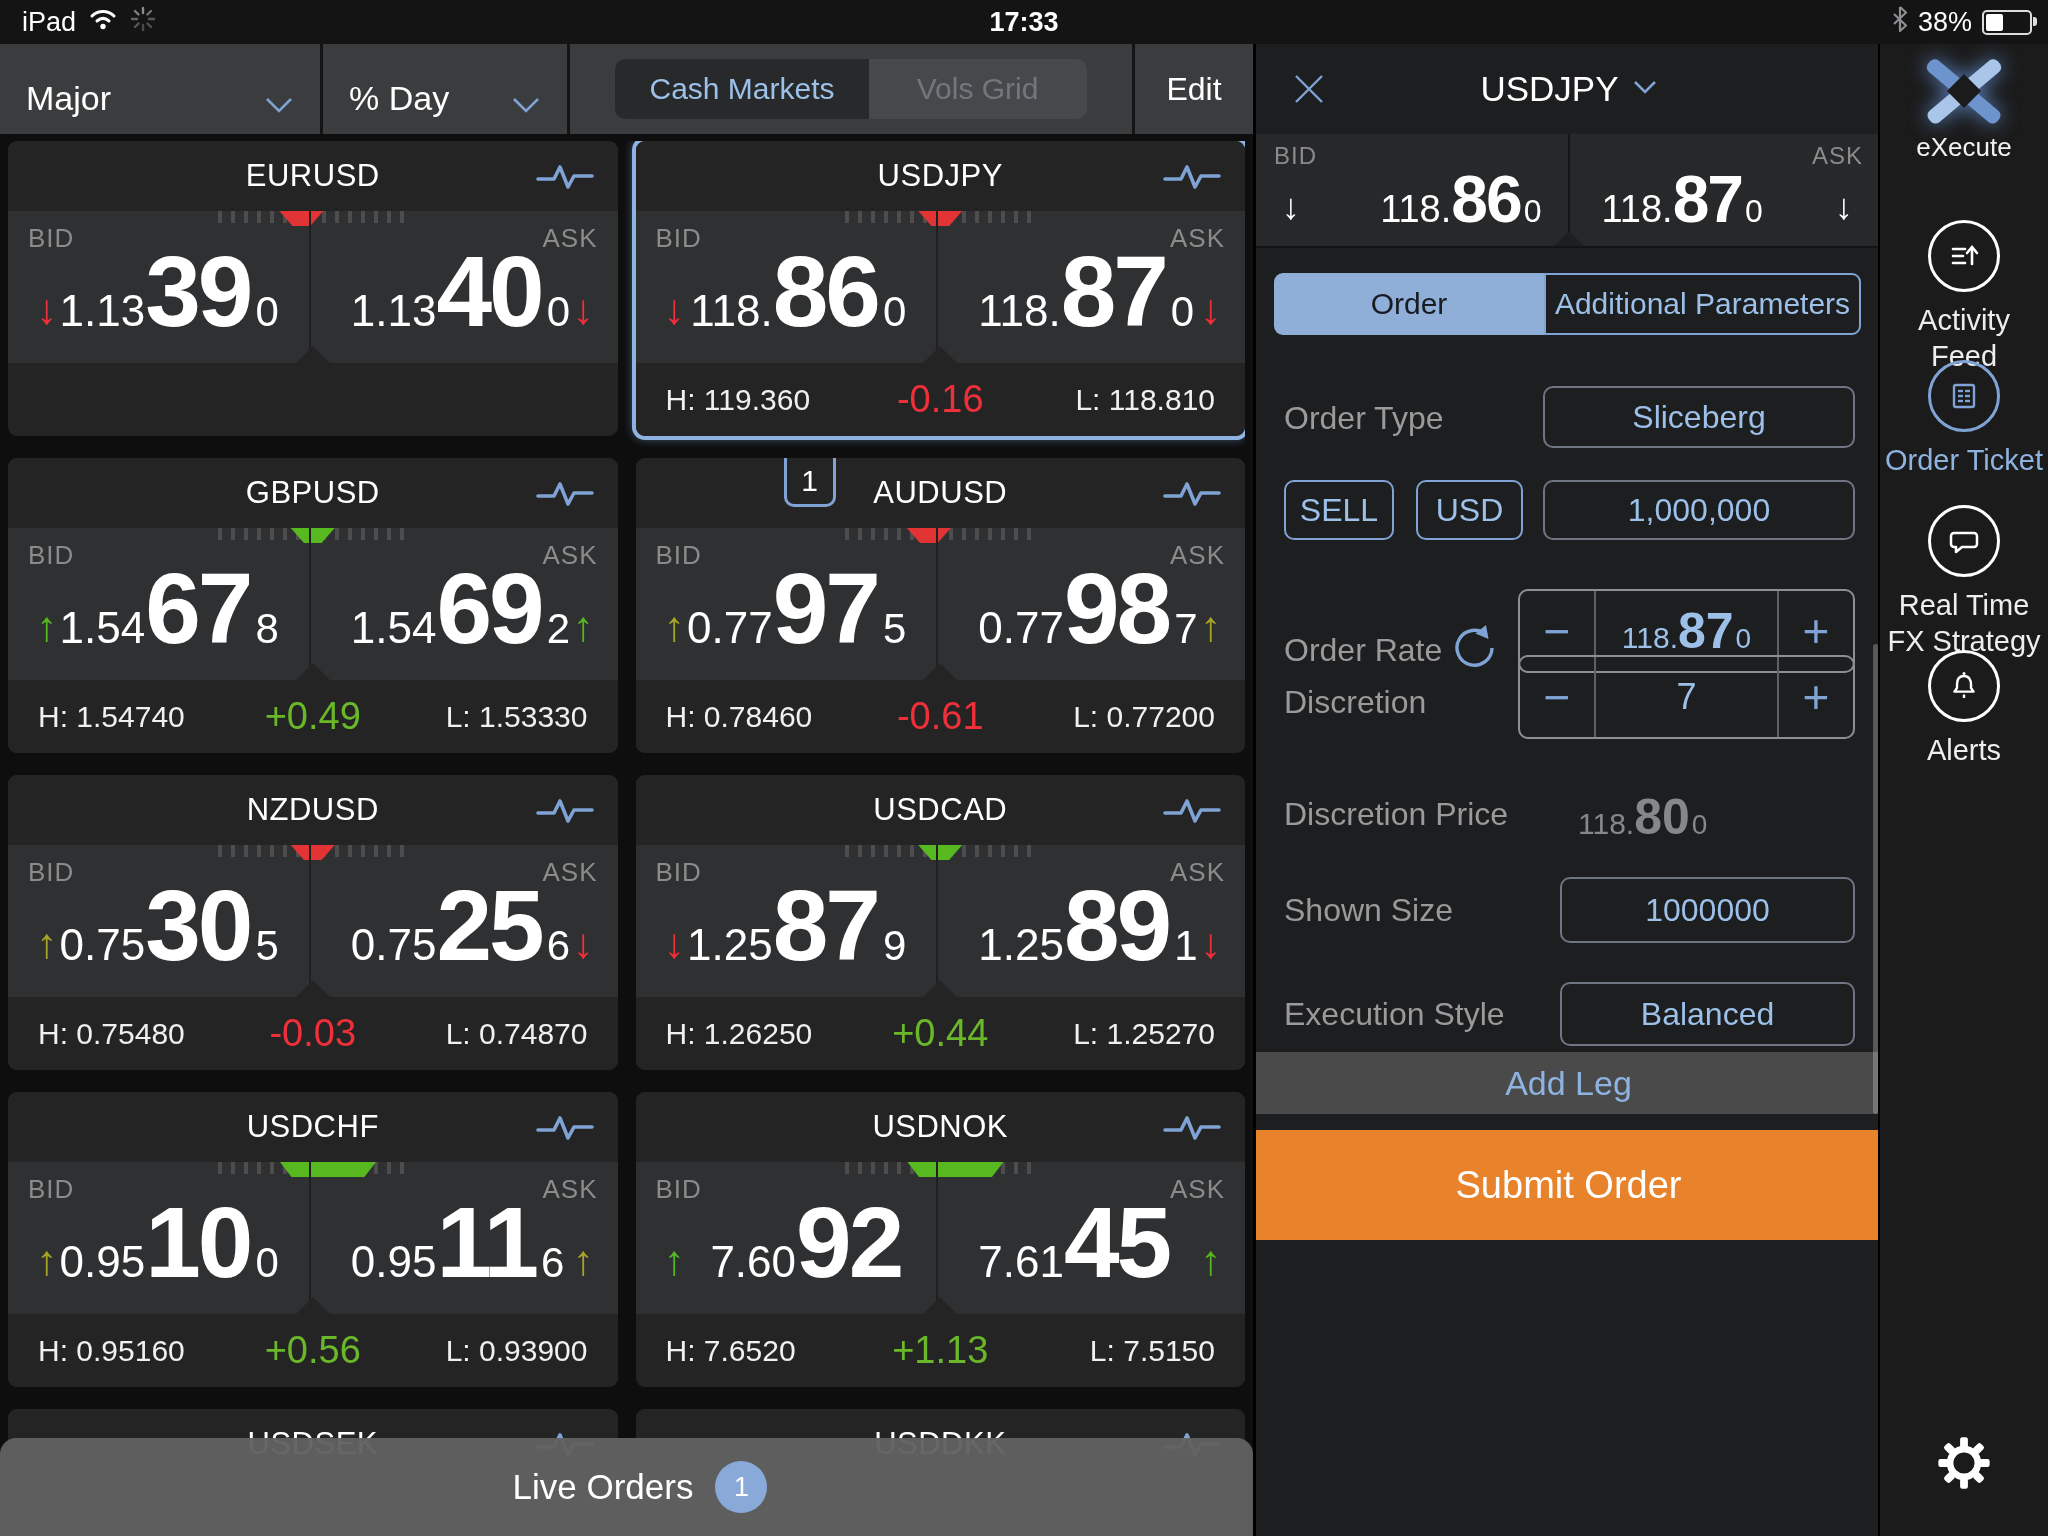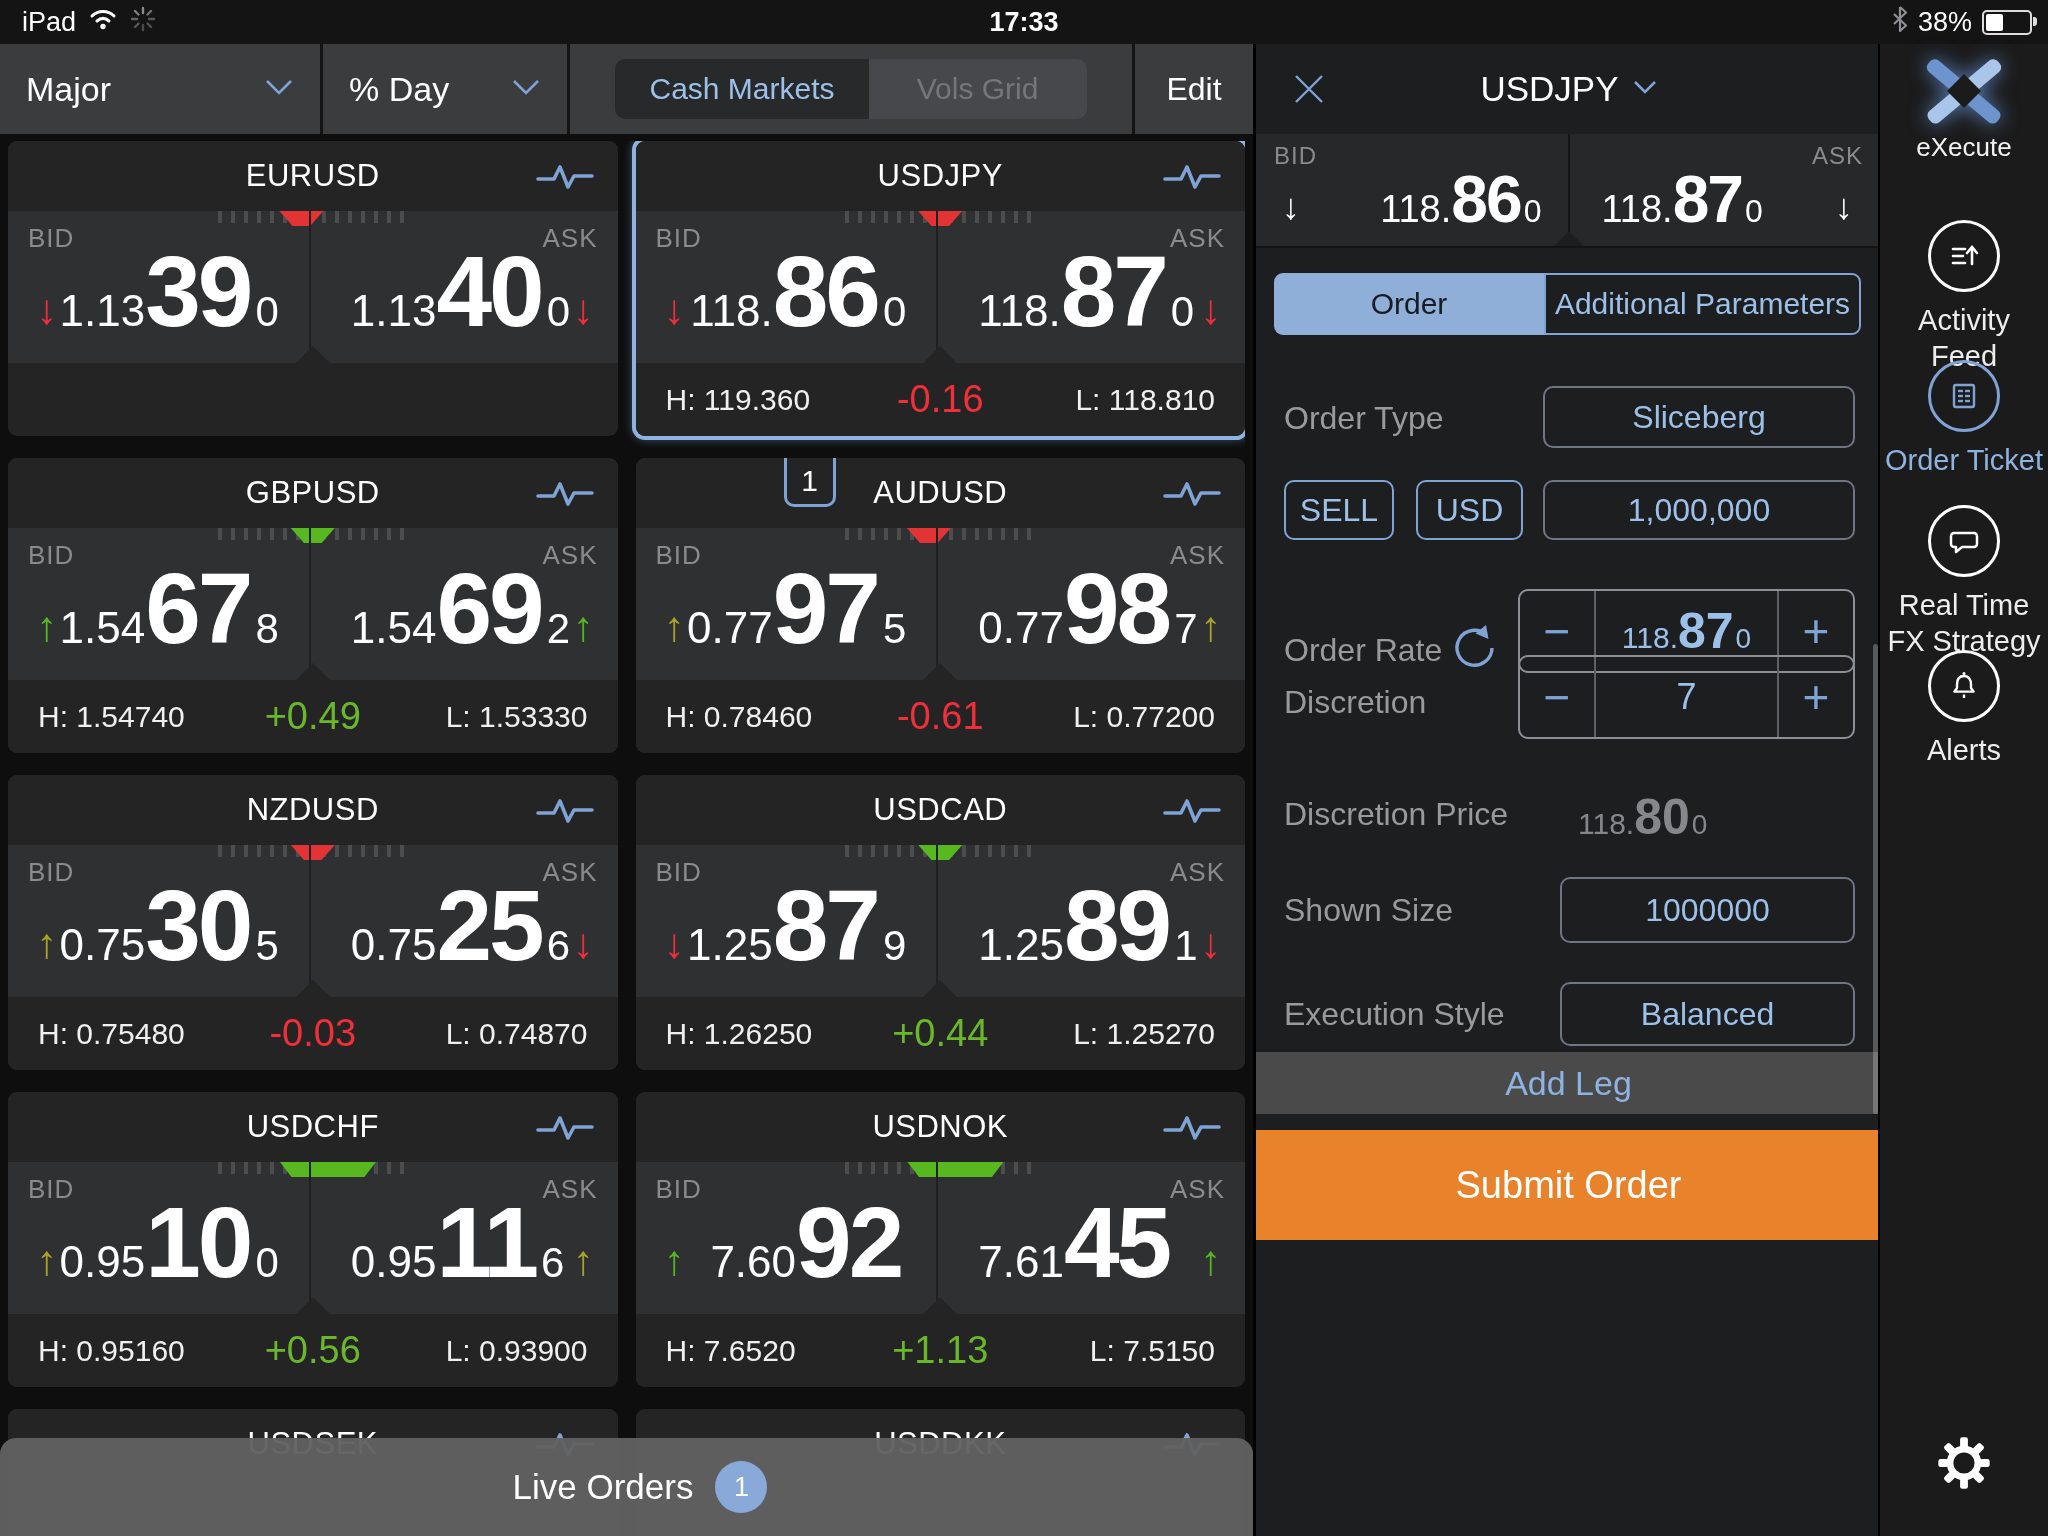--- a/index.html
+++ b/index.html
@@ -12,21 +12,21 @@
   .sb-left{position:absolute;left:22px;display:flex;align-items:center;gap:12px;}
   .sb-time{position:absolute;left:50%;transform:translateX(-50%);font-weight:700;}
   .sb-right{position:absolute;right:16px;display:flex;align-items:center;gap:10px;}
   .bat{position:relative;width:46px;height:21px;border:2px solid #ddd;border-radius:5px;}
   .bat::after{content:"";position:absolute;right:-7px;top:5px;width:4px;height:9px;background:#ddd;border-radius:0 3px 3px 0;}
   .bat i{position:absolute;left:2px;top:2px;bottom:2px;width:38%;background:#fff;border-radius:2px;}
 
   
   .left{position:absolute;top:44px;left:0;width:1253px;bottom:0;background:#0e0e0e;}
   .toolbar{position:absolute;top:0;left:0;right:0;height:90px;background:#3a3c3e;display:flex;align-items:stretch;}
-  .tb-box{display:flex;align-items:center;justify-content:space-between;padding:6px 26px;border-right:3px solid #141414;}
+  .tb-box{display:flex;align-items:flex-end;justify-content:space-between;padding:16px 26px;border-right:3px solid #141414;}
   .tb-box.major{width:268px;}
   .tb-box.metric{width:192px;}
   .tb-label{font-size:34px;color:#fff;}
   .tb-spacer{flex:1;}
   .seg{align-self:center;display:flex;height:60px;border-radius:10px;overflow:hidden;}
   .seg-item{display:flex;align-items:center;justify-content:center;font-size:30px;padding:0 34px;min-width:150px;}
   .seg-item.active{background:#27292b;color:#9cc0e8;}
   .seg-item.idle{background:#46484b;color:#73777c;}
   .tb-edit{width:118px;border-left:3px solid #141414;display:flex;align-items:center;justify-content:center;
            font-size:32px;color:#fff;}

